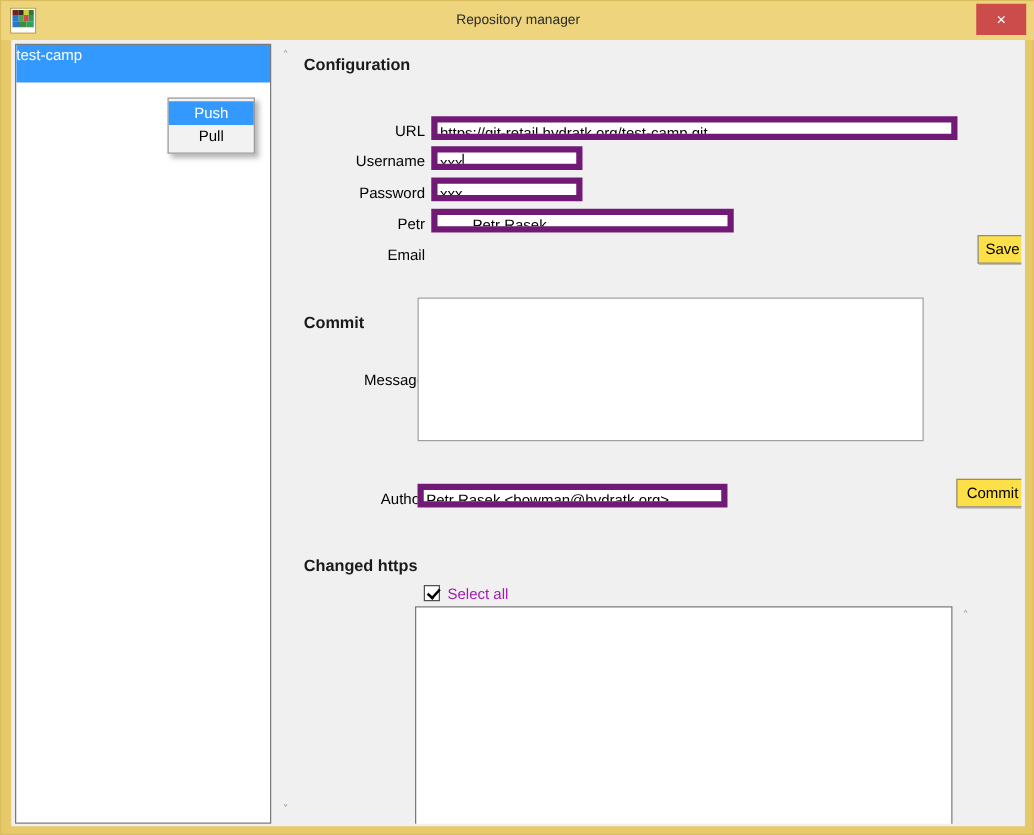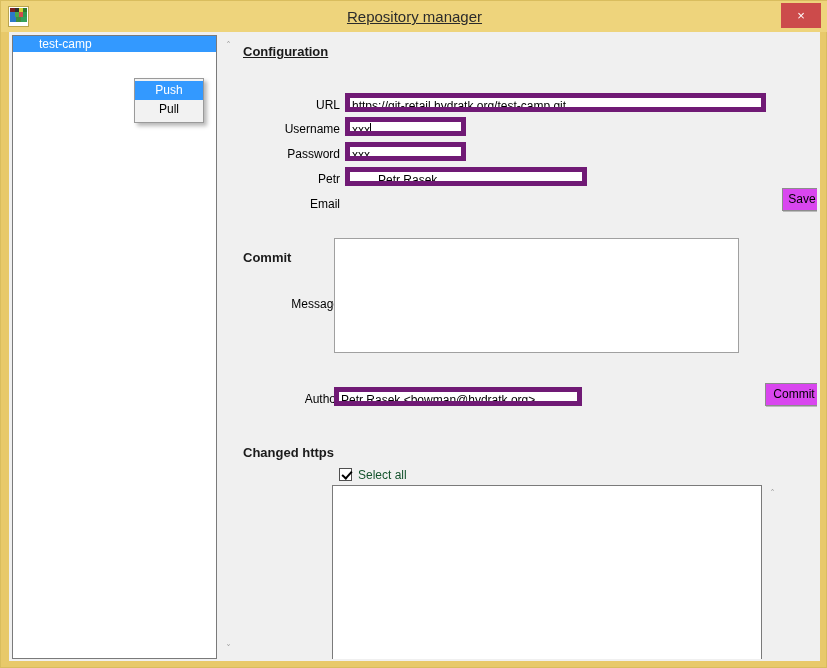--- a/index.html
+++ b/index.html
@@ -45,24 +45,23 @@
     overflow: hidden;
   }
   #app-icon svg { display: block; }
   #title-text {
     position: absolute;
     left: 0; top: 0;
     width: 827px;
     height: 31px;
     line-height: 31px;
     text-align: center;
-    font-size: 15px;
+    font-size: 11px;
     color: #2b2b2b;
     font-family: "Liberation Sans", sans-serif;
-    text-decoration: underline;
   }
   #close-button {
     position: absolute;
     right: 7px; top: 2px;
     width: 40px; height: 25px;
     background: #cc4b4b;
     color: #ffffff;
     font-size: 13px;
     line-height: 25px;
     text-align: center;
@@ -85,26 +84,25 @@
     left: 3px; top: 3px;
     width: 205px;
     height: 624px;
     background: #ffffff;
     border: 1px solid #7a7a7a;
     box-sizing: border-box;
     overflow: hidden;
   }
   .tree-item {
     position: relative;
-    height: 16px;
+    height: 30px;
     line-height: 17px;
     background: #3399ff;
     color: #ffffff;
     font-size: 12px;
-    padding-left: 26px;
     cursor: default;
     white-space: nowrap;
   }
 
   
   #context-menu {
     position: absolute;
     left: 125px; top: 46px;
     width: 70px;
     background: #f2f2f2;
@@ -209,36 +207,36 @@
     font-size: 12px;
     color: #000000;
     padding: 2px;
     cursor: text;
     overflow: hidden;
   }
 
   
   .push-button {
     position: absolute;
-    background: #d946ef;
+    background: #fde047;
     border: 1px solid #8c8c8c;
     box-sizing: border-box;
     font-size: 12px;
     font-family: "Liberation Sans", sans-serif;
     color: #000000;
     text-align: center;
     cursor: pointer;
     box-shadow: 1px 1px 0 rgba(0,0,0,0.22);
   }
 
   
   .checkbox-row {
     position: absolute;
     font-size: 12px;
-    color: #14532d;
+    color: #a21caf;
     cursor: pointer;
     white-space: nowrap;
   }
   .checkbox-box {
     display: inline-block;
     width: 13px;
     height: 13px;
     border: 1px solid #4f4f4f;
     background: #ffffff;
     box-sizing: border-box;
@@ -305,21 +303,21 @@
       </div>
     </div>
 
     <div id="config-panel">
 
       <div id="panel-scrollbar">
         <div class="scroll-arrow up">˄</div>
         <div class="scroll-arrow down">˅</div>
       </div>
 
-      <div class="group-title" style="left:23px; top:9px;text-decoration:underline;">Configuration</div>
+      <div class="group-title" style="left:23px; top:9px;">Configuration</div>
 
       <div class="field-label" style="left:40px; top:63px; width:80px;">URL</div>
       <div class="text-input" style="left:125px; top:58px; width:421px;">https://git-retail.hydratk.org/test-camp.git</div>
 
       <div class="field-label" style="left:40px; top:87px; width:80px;">Username</div>
       <div class="text-input focused" style="left:125px; top:82px; width:121px;">xxx</div>
 
       <div class="field-label" style="left:40px; top:112px; width:80px;">Password</div>
       <div class="text-input" style="left:125px; top:107px; width:121px;">xxx</div>
 

